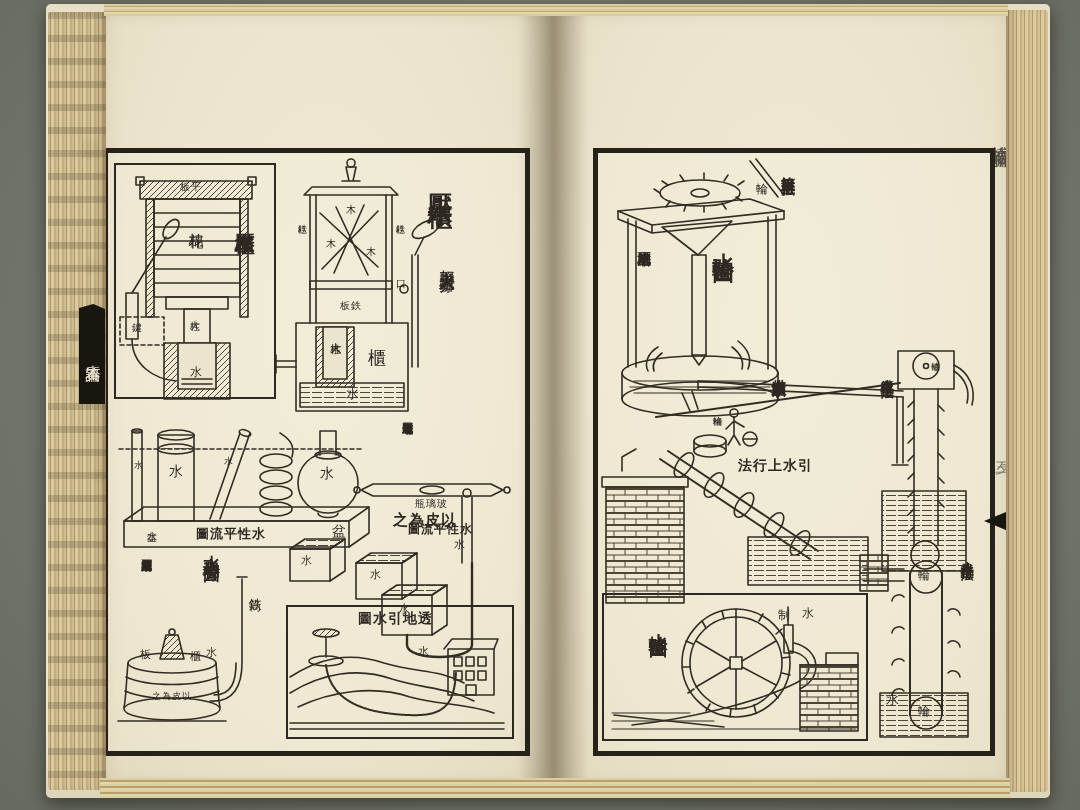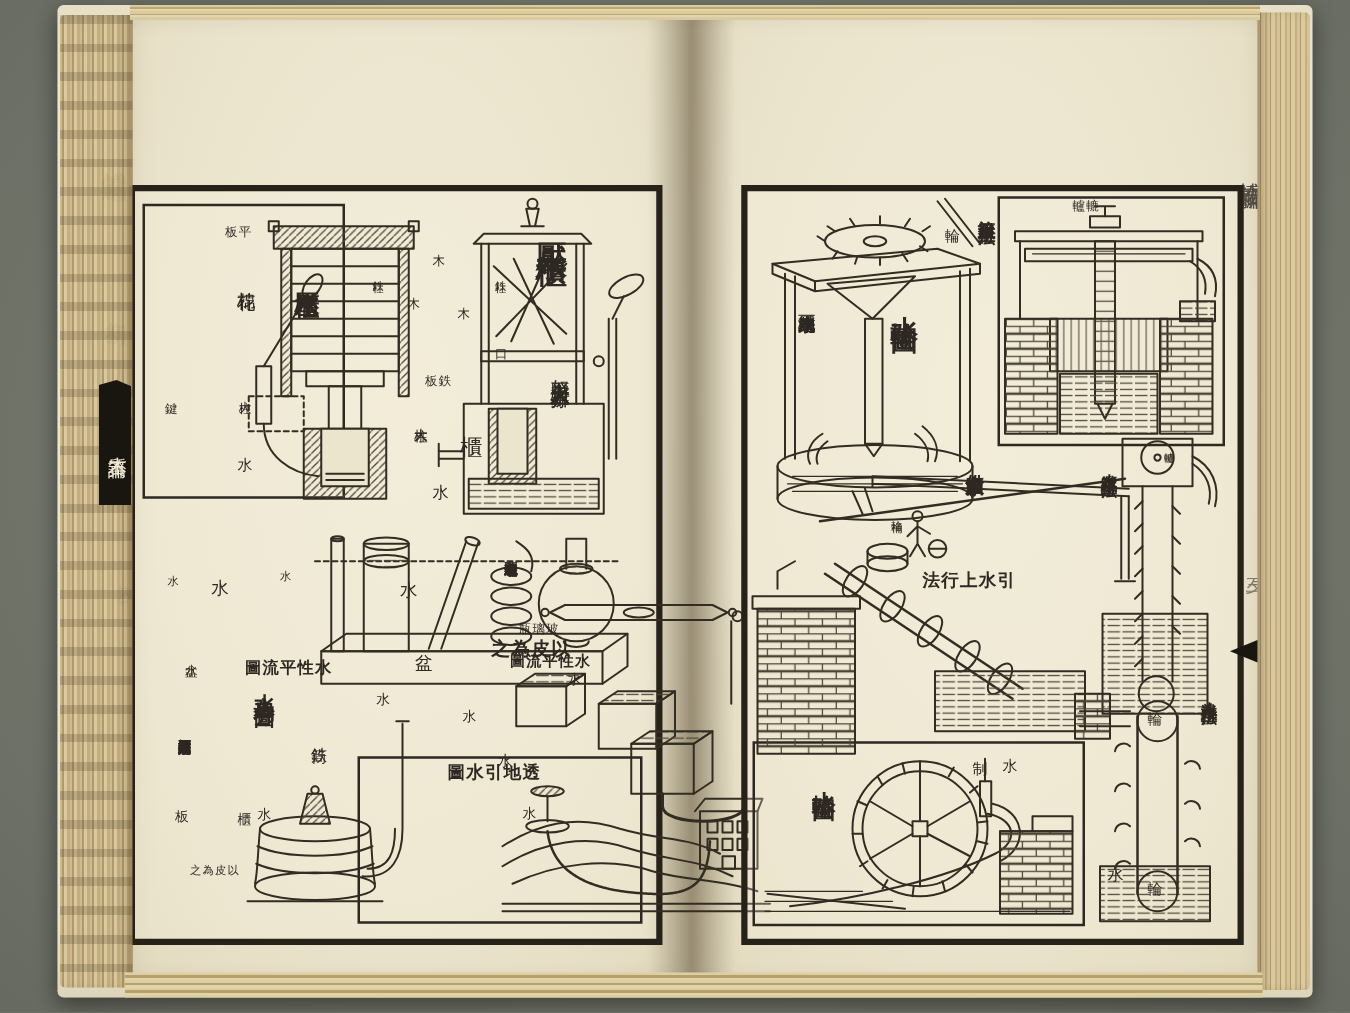--- a/index.html
+++ b/index.html
@@ -81,21 +81,21 @@
 
     <span class="lbl v" style="left:944px;top:128px;font-size:18px;opacity:.8;z-index:4;">博物新編</span>
     <div class="wedge" style="left:938px;top:508px;"></div>
     <span class="lbl v dim" style="left:948px;top:446px;font-size:14px;z-index:4;">夕三</span>
 
     <div class="edges-left"></div>
     <div class="edges-right"></div>
     <div class="edges-top"></div>
     <div class="edges-bottom"></div>
 
-    <div class="plate" style="left:57px;top:144px;width:417px;height:598px;text-align:center;">
+    <div class="plate" style="left:57px;top:144px;width:417px;height:598px;">
       <div class="inner">
 
         <div class="subbox" style="left:6px;top:10px;width:158px;height:232px;">
           <svg width="158" height="232" viewBox="0 0 158 232">
             <g class="art">
               <rect x="24" y="16" width="112" height="18" fill="url(#pat-hatch)"></rect>
               <rect x="20" y="12" width="8" height="8"></rect>
                 <rect x="132" y="12" width="8" height="8"></rect>
               <rect x="30" y="34" width="8" height="118" fill="url(#pat-hatch)"></rect>
               <rect x="124" y="34" width="8" height="118" fill="url(#pat-hatch)"></rect>
@@ -352,41 +352,20 @@
               <ellipse cx="100" cy="242" rx="78" ry="17"></ellipse>
               <path d="M34,224 H166 M30,230 H170 M34,236 H166" stroke-width="1"></path>
             </g>
           </svg>
           <span class="lbl" style="left:156px;top:26px;font-size:12px;">輪</span>
           <span class="lbl v cap" style="left:112px;top:78px;font-size:22px;letter-spacing:5px;">水輪圖</span>
           <span class="lbl v" style="left:36px;top:84px;height:66px;font-size:14px;letter-spacing:0;">水車水碓水磨均可用此法</span>
         </div>
 
         <span class="lbl v cap" style="left:182px;top:12px;font-size:14px;z-index:8;">旋箭引水上行法</span>
-        <div class="subbox" style="left:200px;top:4px;width:178px;height:196px;">
-          <svg width="174" height="192" viewBox="0 0 174 192">
-            <g class="art">
-              <path d="M76,6 H92 M84,6 V14"></path>
-              <rect x="72" y="14" width="24" height="9"></rect>
-              <rect x="12" y="26" width="150" height="8"></rect>
-              <rect x="20" y="40" width="134" height="10"></rect>
-              <path d="M26,44 H148" stroke-width="1"></path>
-              <path d="M16,34 V96 M158,34 V96"></path>
-              <rect x="76" y="34" width="16" height="130" fill="url(#pat-rung)"></rect>
-              <rect x="40" y="96" width="94" height="42" fill="url(#pat-vhatch)"></rect>
-              <rect x="4" y="96" width="42" height="92" fill="url(#pat-brick)"></rect>
-              <rect x="128" y="96" width="42" height="92" fill="url(#pat-brick)"></rect>
-              <rect x="48" y="140" width="78" height="48" fill="url(#pat-water)"></rect>
-              <path d="M78,164 L84,176 L90,164"></path>
-              <path d="M158,48 C170,54 175,64 172,78 M152,50 C162,56 166,64 164,76"></path>
-              <rect x="144" y="82" width="28" height="16" fill="url(#pat-water)"></rect>
-            </g>
-          </svg>
-          <span class="lbl" style="left:58px;top:2px;font-size:10px;">轤轆</span>
-        </div>
 
         <span class="lbl v cap" style="left:172px;top:214px;font-size:15px;z-index:8;">借力汲水圖</span>
         <span class="lbl v" style="left:114px;top:256px;font-size:9px;z-index:8;">輪桶</span>
         <span class="lbl cap" style="left:140px;top:306px;font-size:14px;z-index:8;">法行上水引</span>
         <span class="lbl v cap" style="left:282px;top:216px;font-size:13px;z-index:8;">水纜引水上行法</span>
         <span class="lbl v" style="left:332px;top:202px;font-size:8px;z-index:8;">轆轤</span>
 
         <div class="subbox" style="left:4px;top:440px;width:262px;height:144px;">
           <svg width="258" height="140" viewBox="0 0 258 140">
             <g class="art">

